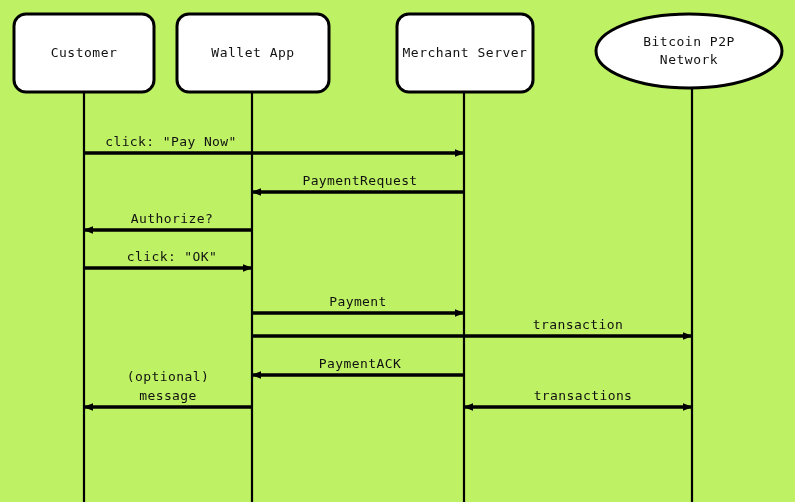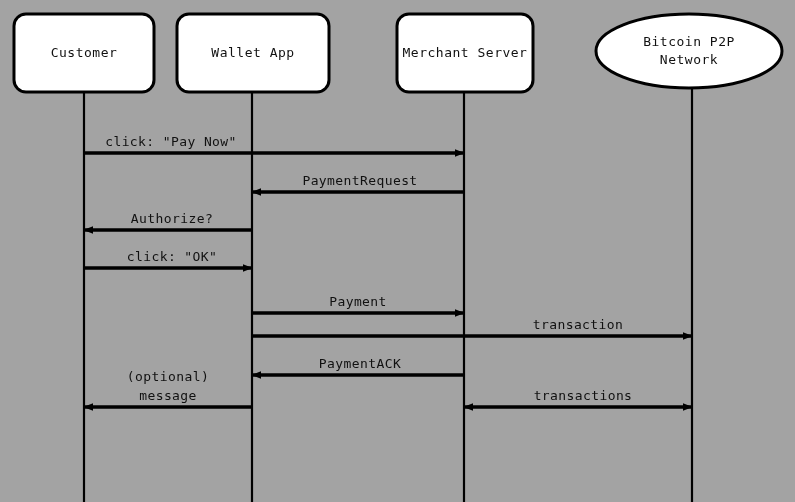--- a/index.html
+++ b/index.html
@@ -5,21 +5,21 @@
 <style>
   html, body {
     margin: 0;
     padding: 0;
     background: #ffffff;
   }
   #canvas {
     position: relative;
     width: 795px;
     height: 502px;
-    background: #a3a3a3;
+    background: #bef264;
     overflow: hidden;
     font-family: "DejaVu Sans Mono", "Liberation Mono", monospace;
   }
   svg.diagram {
     position: absolute;
     top: 0;
     left: 0;
     width: 795px;
     height: 502px;
     display: block;

